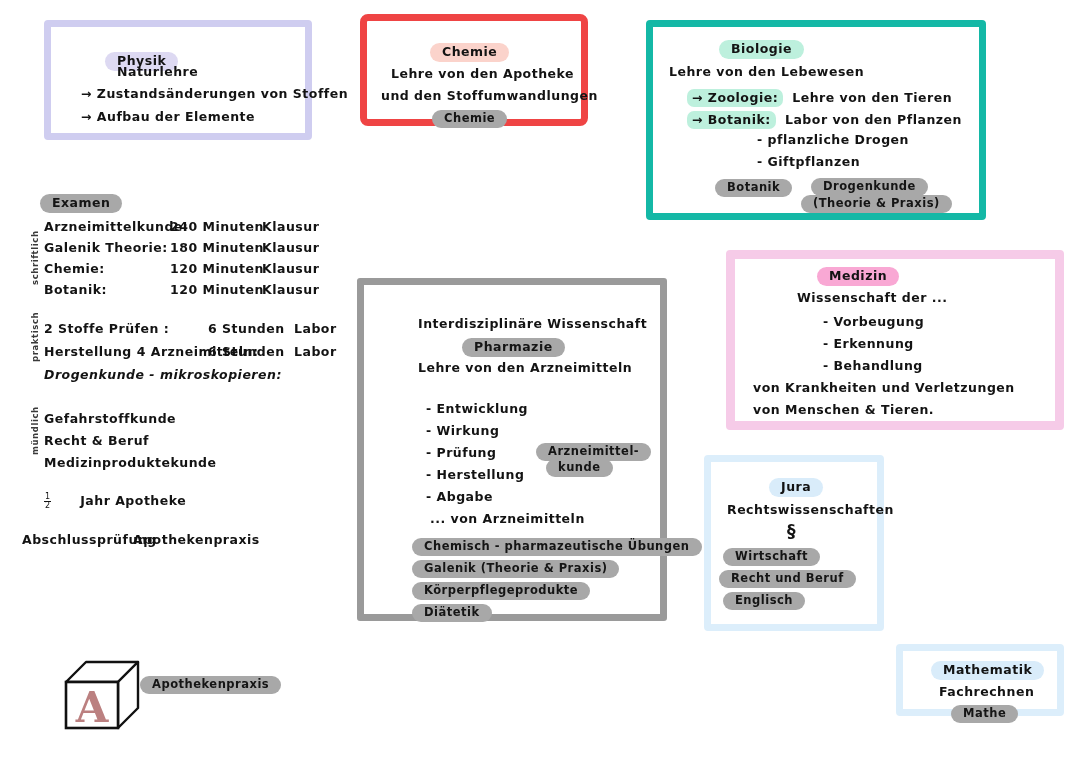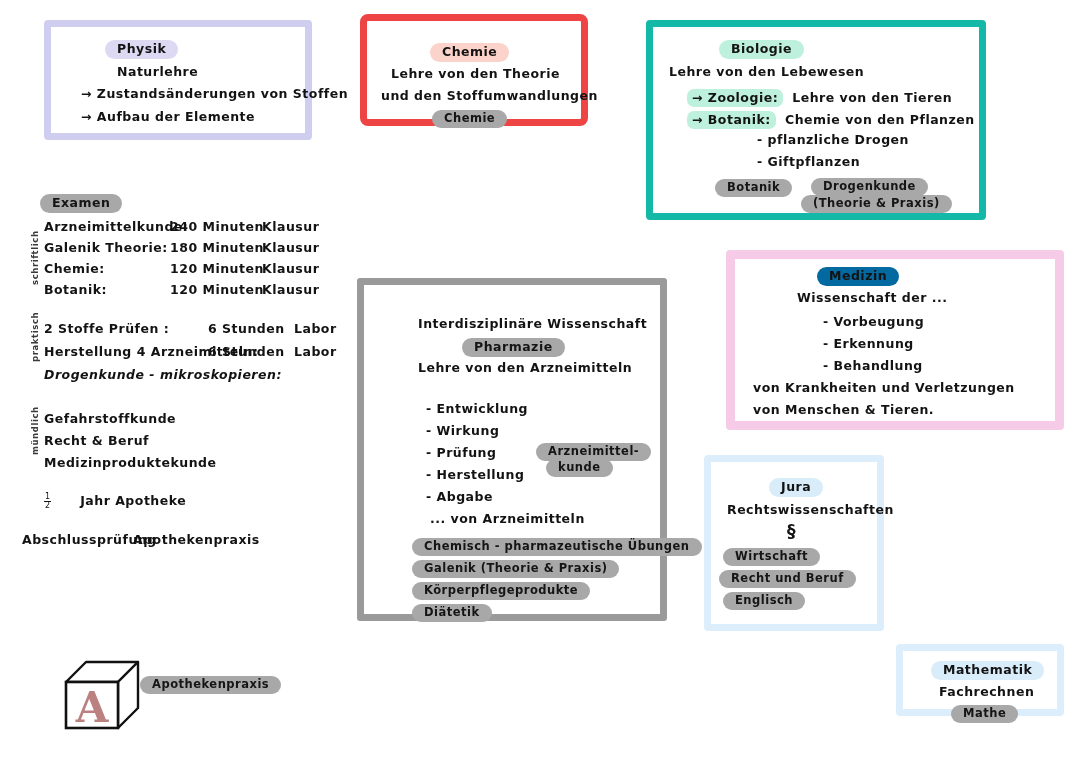--- a/index.html
+++ b/index.html
@@ -35,24 +35,24 @@
   .box-mathe   {border:7px solid #dceefb;border-radius:4px;}
   .box-pharmazie{border:7px solid #9a9a9a;border-radius:3px;}
 
   
   .pill{
     display:inline-block;
     padding:2px 12px 3px 12px;
     border-radius:11px;
     white-space:nowrap;
   }
-  .pill-violet{background:#ddd9f2;}
+  .pill-violet{background:#ddd9f2;margin-top:12px;}
   .pill-pink  {background:#fbd3cb;}
   .pill-mint  {background:#bdf0dd;}
-  .pill-rose  {background:#0369a1;}
+  .pill-rose  {background:#f9a8d4;}
   .pill-blue  {background:#d9ecfa;}
   .pill-grey  {background:#a8a8a8;color:#151515;}
   .pill-mintsm{background:#bdf0dd;padding:1px 5px 2px 5px;border-radius:7px;}
 
   
   .vlabel{
     position:absolute;
     transform:rotate(-90deg);
     transform-origin:left top;
     font-size:8.5px;
@@ -82,40 +82,40 @@
     </div>
     <div class="hw sz12" style="position:absolute;left:66px;top:38px;">Naturlehre</div>
     <div class="hw sz12" style="position:absolute;left:30px;top:60px;">→ Zustandsänderungen  von  Stoffen</div>
     <div class="hw sz12" style="position:absolute;left:30px;top:83px;">→ Aufbau  der  Elemente</div>
   </div>
 
   <div class="box box-chemie" style="left:360px;top:14px;width:228px;height:112px;">
     <div class="hw sz12" style="position:absolute;left:63px;top:22px;">
       <span class="pill pill-pink">Chemie</span>
     </div>
-    <div class="hw sz12" style="position:absolute;left:24px;top:46px;">Lehre   von   den     Theorie</div>
+    <div class="hw sz12" style="position:absolute;left:24px;top:46px;">Lehre   von   den     Apotheke</div>
     <div class="hw sz12" style="position:absolute;left:14px;top:68px;">und    den      Stoffumwandlungen</div>
     <div class="hw sz11" style="position:absolute;left:65px;top:89px;">
       <span class="pill pill-grey">Chemie</span>
     </div>
   </div>
 
   <div class="box box-biologie" style="left:646px;top:20px;width:340px;height:200px;">
     <div class="hw sz12" style="position:absolute;left:66px;top:13px;">
       <span class="pill pill-mint">Biologie</span>
     </div>
     <div class="hw sz12" style="position:absolute;left:16px;top:38px;">Lehre  von  den   Lebewesen</div>
 
     <div style="position:absolute;left:34px;top:60px;">
       <span class="hw sz12 pill-mintsm">→ Zoologie:</span>
       <span class="hw sz12" style="margin-left:4px;">Lehre  von  den  Tieren</span>
     </div>
     <div style="position:absolute;left:34px;top:82px;">
       <span class="hw sz12 pill-mintsm">→ Botanik:</span>
-      <span class="hw sz12" style="margin-left:4px;">Chemie  von  den   Pflanzen</span>
+      <span class="hw sz12" style="margin-left:4px;">Labor  von  den   Pflanzen</span>
     </div>
 
     <div class="hw sz12" style="position:absolute;left:104px;top:106px;">-   pflanzliche   Drogen</div>
     <div class="hw sz12" style="position:absolute;left:104px;top:128px;">-   Giftpflanzen</div>
 
     <div class="hw sz11" style="position:absolute;left:62px;top:152px;">
       <span class="pill pill-grey">Botanik</span>
     </div>
     <div class="hw sz11" style="position:absolute;left:158px;top:151px;">
       <span class="pill pill-grey">Drogenkunde</span>

